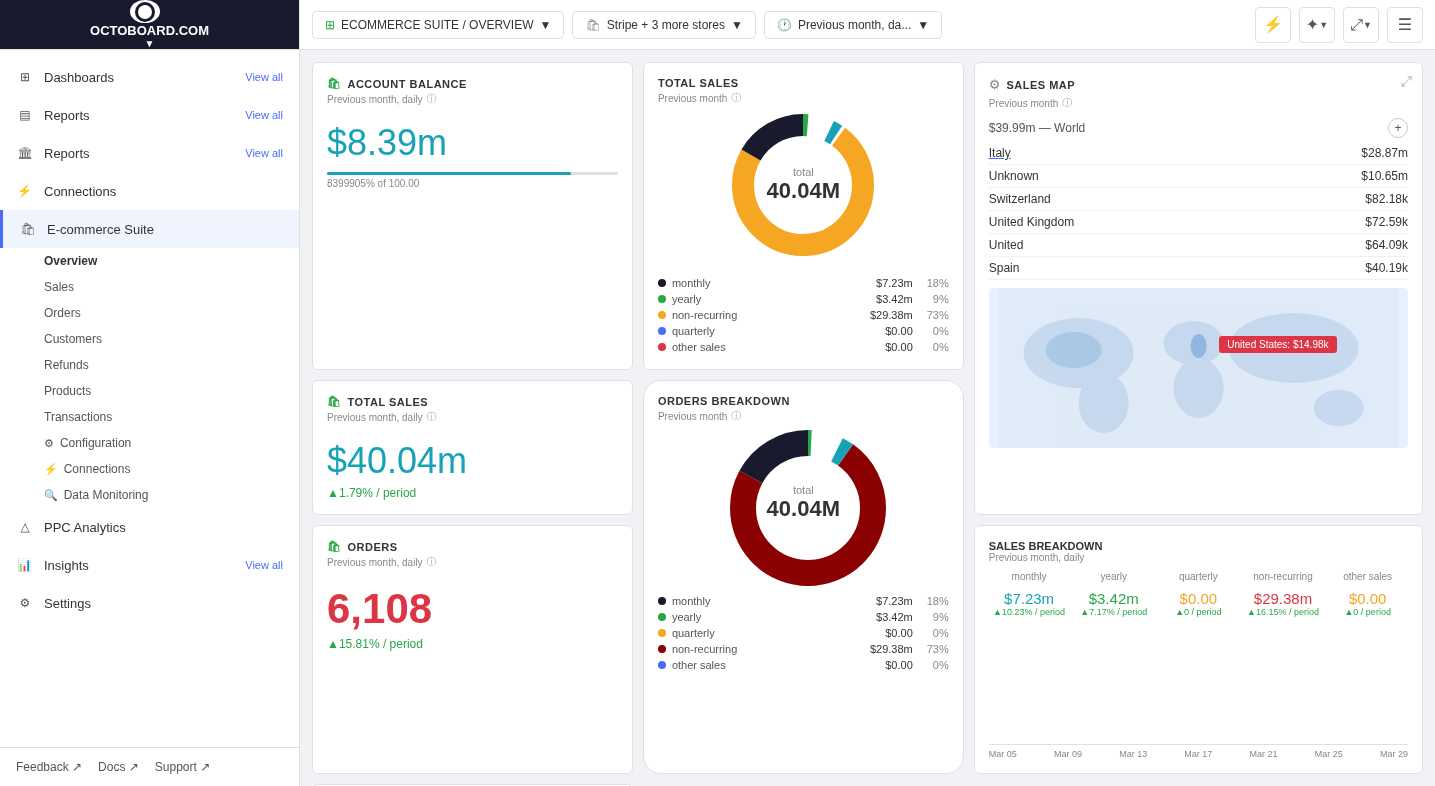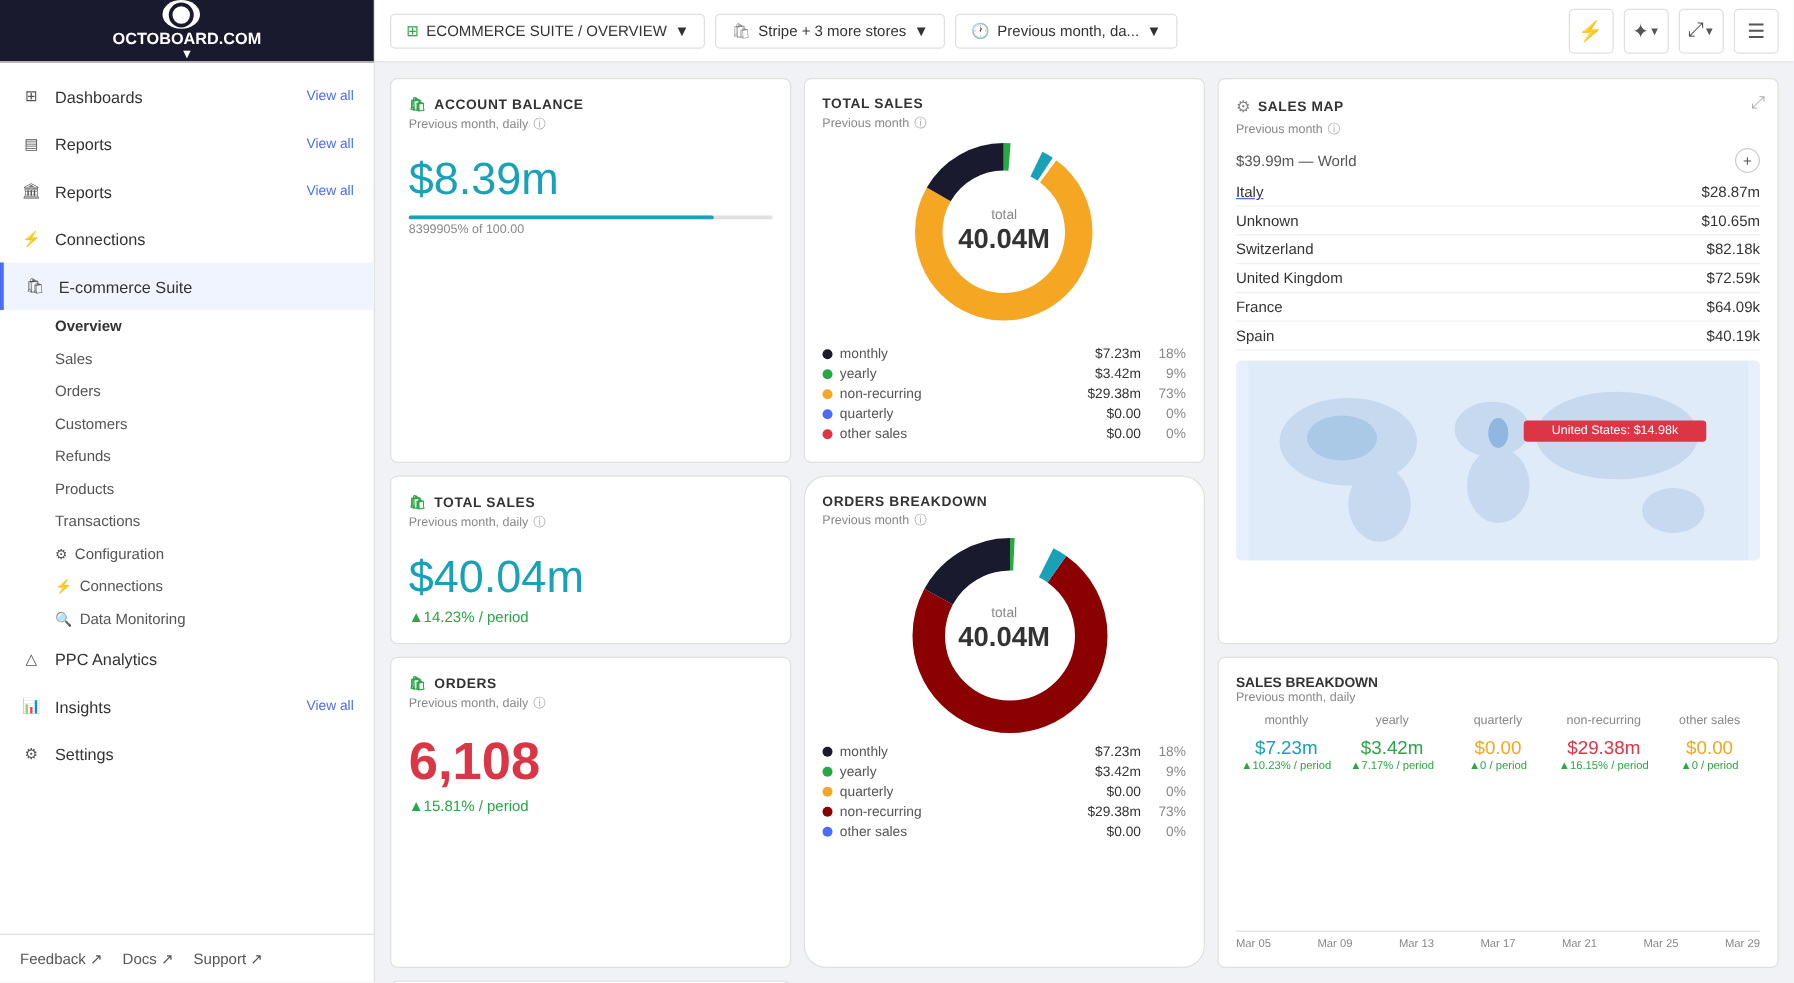--- a/index.html
+++ b/index.html
@@ -61,21 +61,21 @@
     .legend-pct { color: #888; min-width: 30px; text-align: right; }
 
     
     .sales-map-card { grid-column: 3; grid-row: 1 / 3; }
     .map-expand { width: 20px; height: 20px; border: 1px solid #ccc; border-radius: 50%; display: flex; align-items: center; justify-content: center; cursor: pointer; font-size: 12px; color: #555; }
     .map-row { display: flex; align-items: center; padding: 4px 0; border-bottom: 1px solid #f0f0f0; }
     .map-country { flex: 1; font-size: 12px; color: #333; }
     .map-amount { font-size: 12px; color: #333; font-weight: 500; }
     .map-underline { text-decoration: underline; text-decoration-color: #4a6cf7; }
     .map-visual { margin-top: 8px; position: relative; height: 160px; background: #e8f0fe; border-radius: 4px; overflow: hidden; }
-    .map-tooltip { position: absolute; background: #dc3545; color: #fff; padding: 3px 22px; border-radius: 3px; font-size: 10px; white-space: nowrap; top: 30%; left: 55%; }
+    .map-tooltip { position: absolute; background: #dc3545; color: #fff; padding: 3px 8px; border-radius: 3px; font-size: 10px; white-space: nowrap; top: 30%; left: 55%; }
 
     
     .breakdown-card { grid-column: 3; grid-row: 3; }
     .breakdown-header { display: flex; justify-content: space-between; align-items: flex-start; margin-bottom: 8px; }
     .breakdown-title { font-size: 11px; font-weight: 700; color: #333; text-transform: uppercase; }
     .breakdown-subtitle { font-size: 10px; color: #888; }
     .breakdown-cols { display: grid; grid-template-columns: repeat(5, 1fr); gap: 4px; margin-bottom: 8px; }
     .breakdown-col-header { font-size: 10px; color: #888; text-align: center; }
     .chart-x-axis { display: flex; justify-content: space-between; margin-top: 4px; }
     .chart-x-label { font-size: 9px; color: #888; }
@@ -309,21 +309,21 @@
           </div>
           <div class="map-row">
             <span class="map-country ">Switzerland</span>
             <span class="map-amount">$82.18k</span>
           </div>
           <div class="map-row">
             <span class="map-country ">United Kingdom</span>
             <span class="map-amount">$72.59k</span>
           </div>
           <div class="map-row">
-            <span class="map-country ">France</span>
+            <span class="map-country ">United</span>
             <span class="map-amount">$64.09k</span>
           </div>
           <div class="map-row">
             <span class="map-country ">Spain</span>
             <span class="map-amount">$40.19k</span>
           </div>
         </div>
 
       <div class="map-visual">
         <svg width="100%" height="100%" viewBox="0 0 400 160" style="opacity:0.7">
@@ -353,21 +353,21 @@
     <div class="card">
       <div class="card-title">
         <span style="color:#28a745">🛍</span>
         <span>TOTAL SALES</span>
       </div>
       <div class="card-subtitle">
         <span>Previous month, daily</span>
         <span class="info-icon">ⓘ</span>
       </div>
       <div style="font-size:36px;font-weight:300;color:#17a2b8;margin:16px 0 4px;">$40.04m</div>
-      <div class="card-change">▲14.23% / period</div>
+      <div class="card-change">▲1.79% / period</div>
     </div>
 
     <div class="card" style="grid-column:2; grid-row:2/4;border-radius:18px;">
       <div class="card-title">ORDERS BREAKDOWN</div>
       <div class="card-subtitle">
         <span>Previous month</span>
         <span class="info-icon">ⓘ</span>
       </div>
       <div class="donut-container">
         <div class="donut-wrapper">

